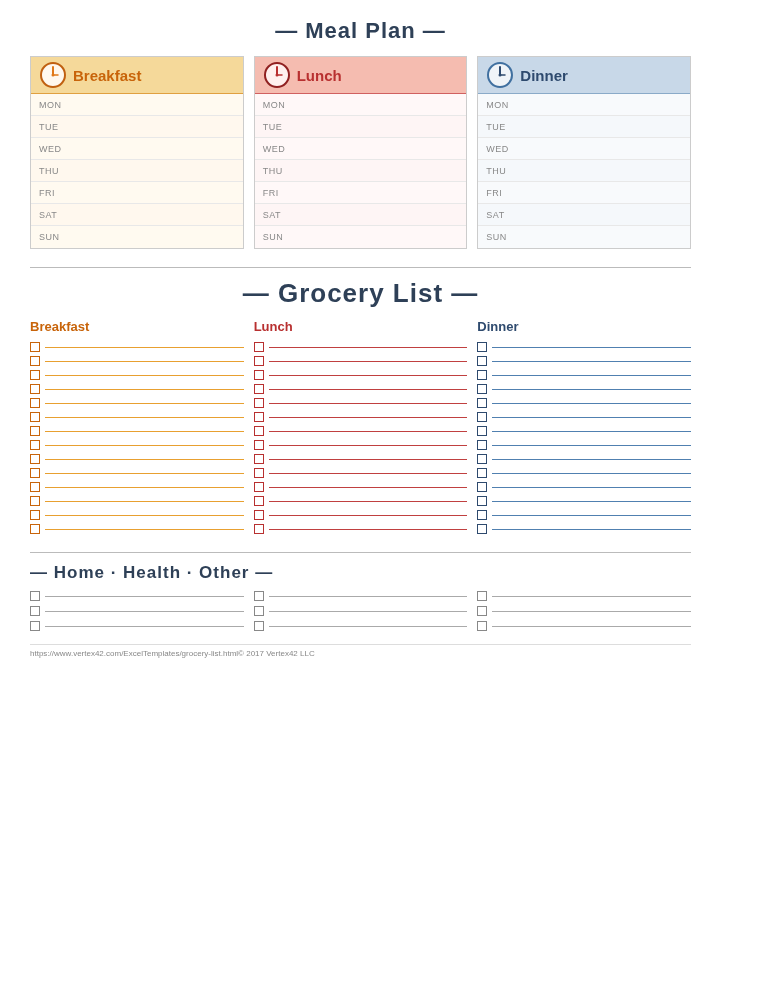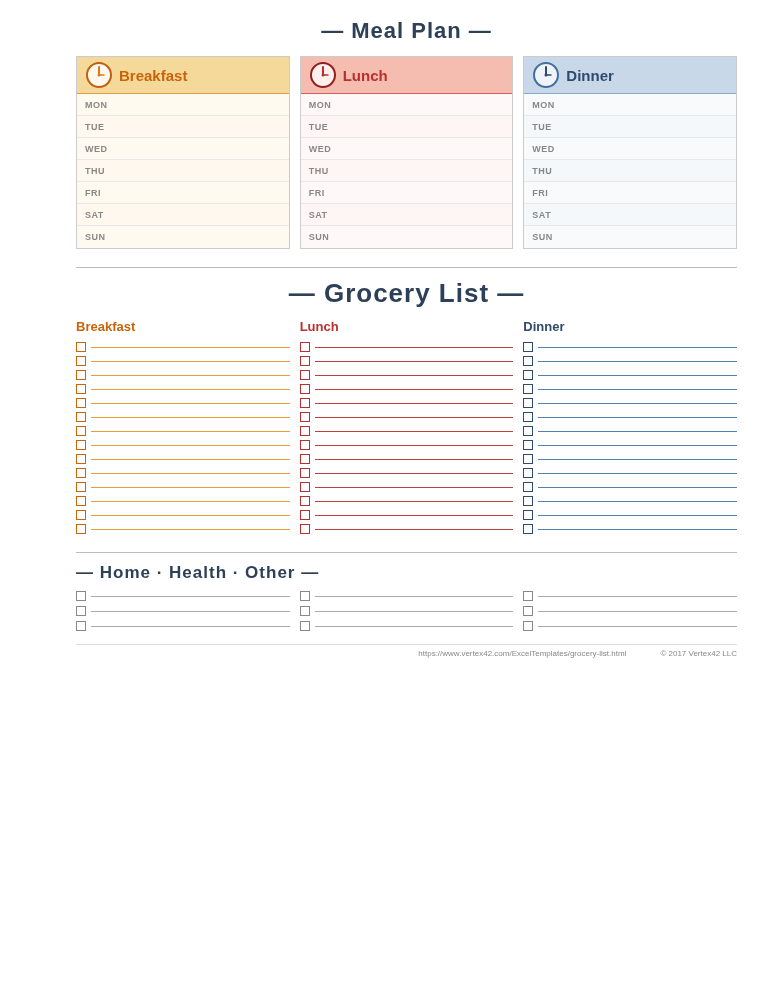--- a/index.html
+++ b/index.html
@@ -9,21 +9,20 @@
       background: #fff;
       font-family: Arial, sans-serif;
       font-size: 11px;
       color: #333;
     }
     .page {
       width: 705px;
       min-height: 1001px;
       padding: 18px 14px 10px 30px;
       background: #fff;
-      margin-left: 46px;
     }
 
     
     .main-title {
       text-align: center;
       font-size: 22px;
       font-weight: bold;
       color: #2e4057;
       letter-spacing: 1px;
       margin-bottom: 12px;
@@ -75,21 +74,21 @@
       min-height: 22px;
       font-size: 9px;
       font-weight: bold;
       letter-spacing: 0.5px;
     }
     .day-row:last-child { border-bottom: none; }
     .day-label {
       color: #888;
       width: 28px;
       font-size: 9px;
-      font-weight: bold;
+      font-weight: normal;
       text-transform: uppercase;
     }
     .meal-column.breakfast .day-row { background: #fffaf0; }
     .meal-column.breakfast .day-row:nth-child(odd) { background: #fff8ee; }
     .meal-column.lunch .day-row { background: #fff8f8; }
     .meal-column.lunch .day-row:nth-child(odd) { background: #fef5f5; }
     .meal-column.dinner .day-row { background: #f8fafc; }
     .meal-column.dinner .day-row:nth-child(odd) { background: #f5f8fb; }
 
     
@@ -183,27 +182,26 @@
     }
     .hho-line {
       flex: 1;
       height: 1px;
       border-bottom: 1.5px solid #aaa;
     }
 
     
     .footer {
       display: flex;
-      justify-content: flex-end;
+      justify-content: flex-start;
       font-size: 8px;
       color: #888;
       border-top: 1px solid #ddd;
       padding-top: 4px;
       margin-top: 8px;
-      gap: 34px;
     }
   </style>
 </head>
 <body>
 
 <div class="page">
 
   <div class="main-title">— Meal Plan —</div>
 
   <div class="meal-plan-section" id="meal-plan-section">

